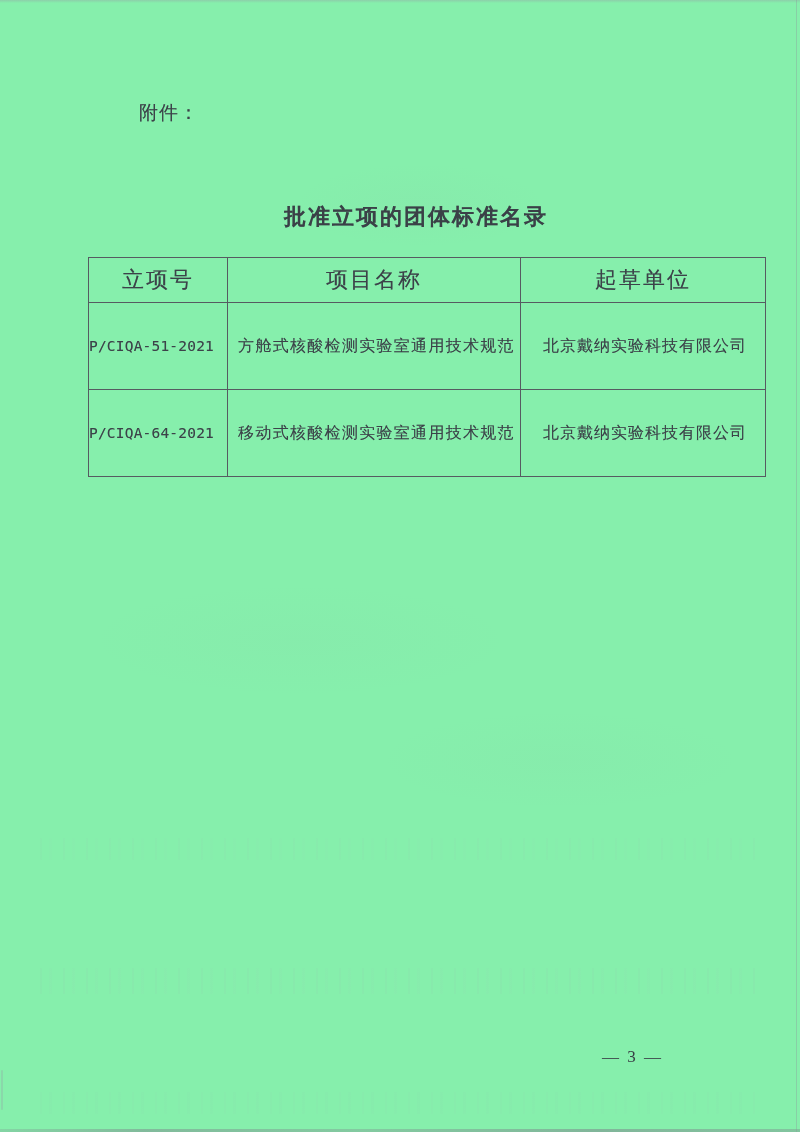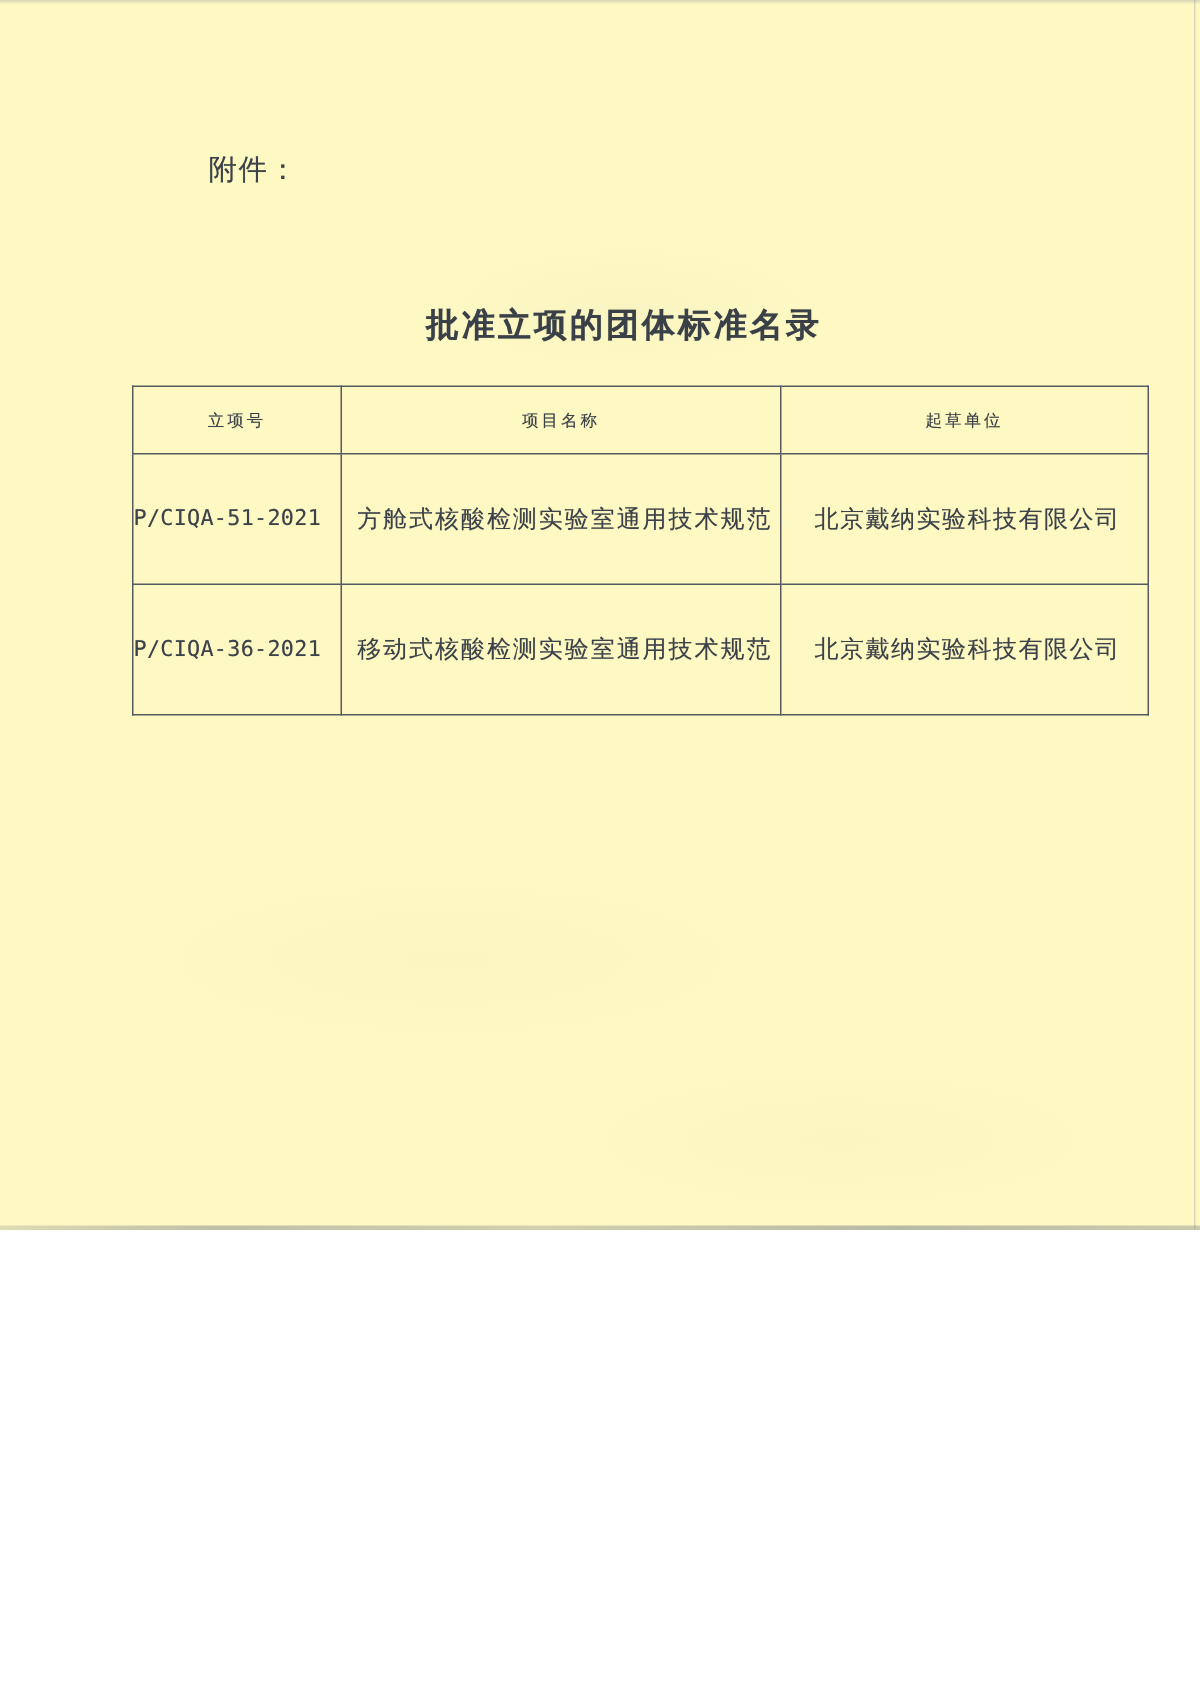--- a/index.html
+++ b/index.html
@@ -3,22 +3,22 @@
 <meta charset="utf-8">
 <style>
   html, body {
     margin: 0;
     padding: 0;
     background: #ffffff;
   }
   .page {
     position: relative;
     width: 800px;
-    height: 820px;
-    background: #fef9c3;
+    height: 1132px;
+    background: #86efac;
     font-family: "Liberation Serif", "DejaVu Serif", serif;
     color: #3c4249;
     overflow: hidden;
   }
   
   .page::before {
     content: "";
     position: absolute;
     inset: 0;
     background:
@@ -67,21 +67,21 @@
     vertical-align: middle;
     background: transparent;
     text-align: center;
   }
   .col-id   { width: 139px; }
   .col-name { width: 293px; }
   .col-org  { width: 245px; }
 
   .doc-table thead th {
     height: 44px;
-    font-size: 11px;
+    font-size: 22px;
     font-weight: normal;
     letter-spacing: 2px;
     text-align: center;
     text-shadow: 0 0 0.5px rgba(60,66,73,0.45);
   }
   .doc-table tbody td {
     height: 86px;
     text-shadow: 0 0 0.5px rgba(60,66,73,0.4);
   }
   td.cell-id {
@@ -185,21 +185,21 @@
         <th>起草单位</th>
       </tr>
     </thead>
     <tbody>
       <tr>
         <td class="cell-id">P/CIQA-51-2021</td>
         <td class="cell-name">方舱式核酸检测实验室通用技术规范</td>
         <td class="cell-org">北京戴纳实验科技有限公司</td>
       </tr>
       <tr>
-        <td class="cell-id">P/CIQA-36-2021</td>
+        <td class="cell-id">P/CIQA-64-2021</td>
         <td class="cell-name">移动式核酸检测实验室通用技术规范</td>
         <td class="cell-org">北京戴纳实验科技有限公司</td>
       </tr>
     </tbody>
   </table>
 
   <div class="page-number">— 3 —</div>
 
   <div class="speckle speckle-1"></div>
   <div class="speckle speckle-2"></div>

